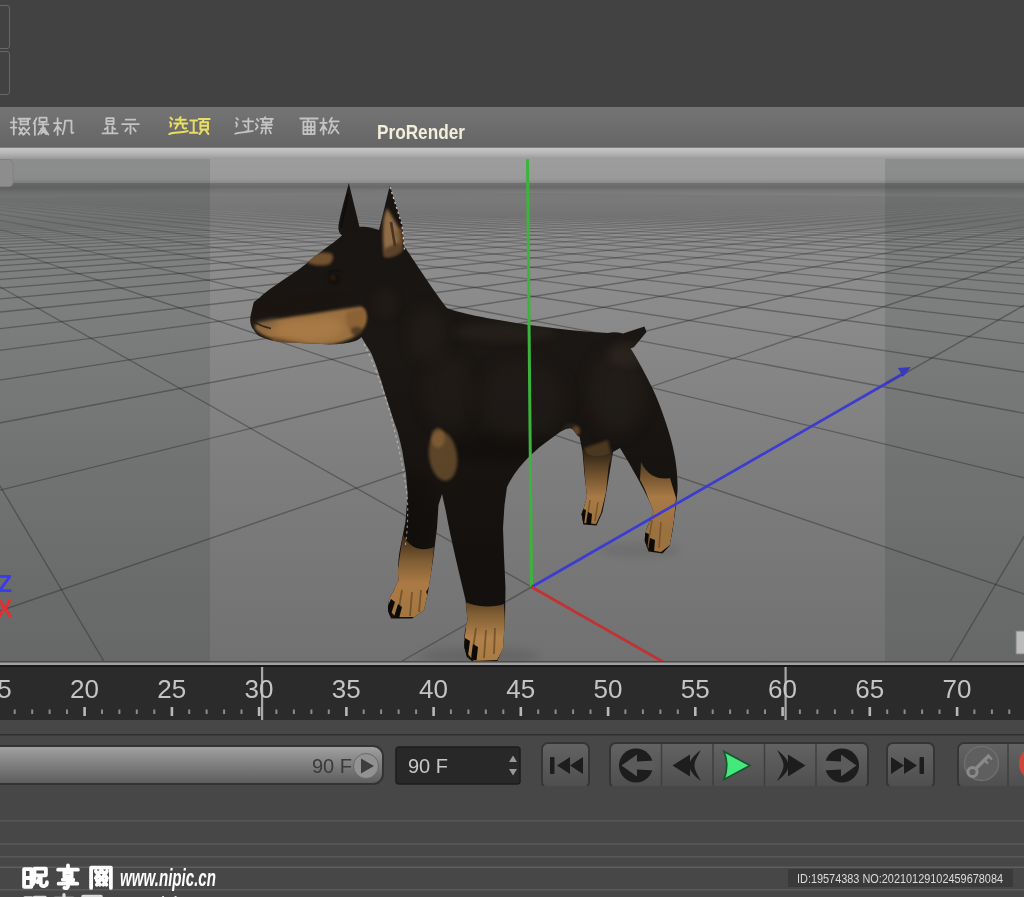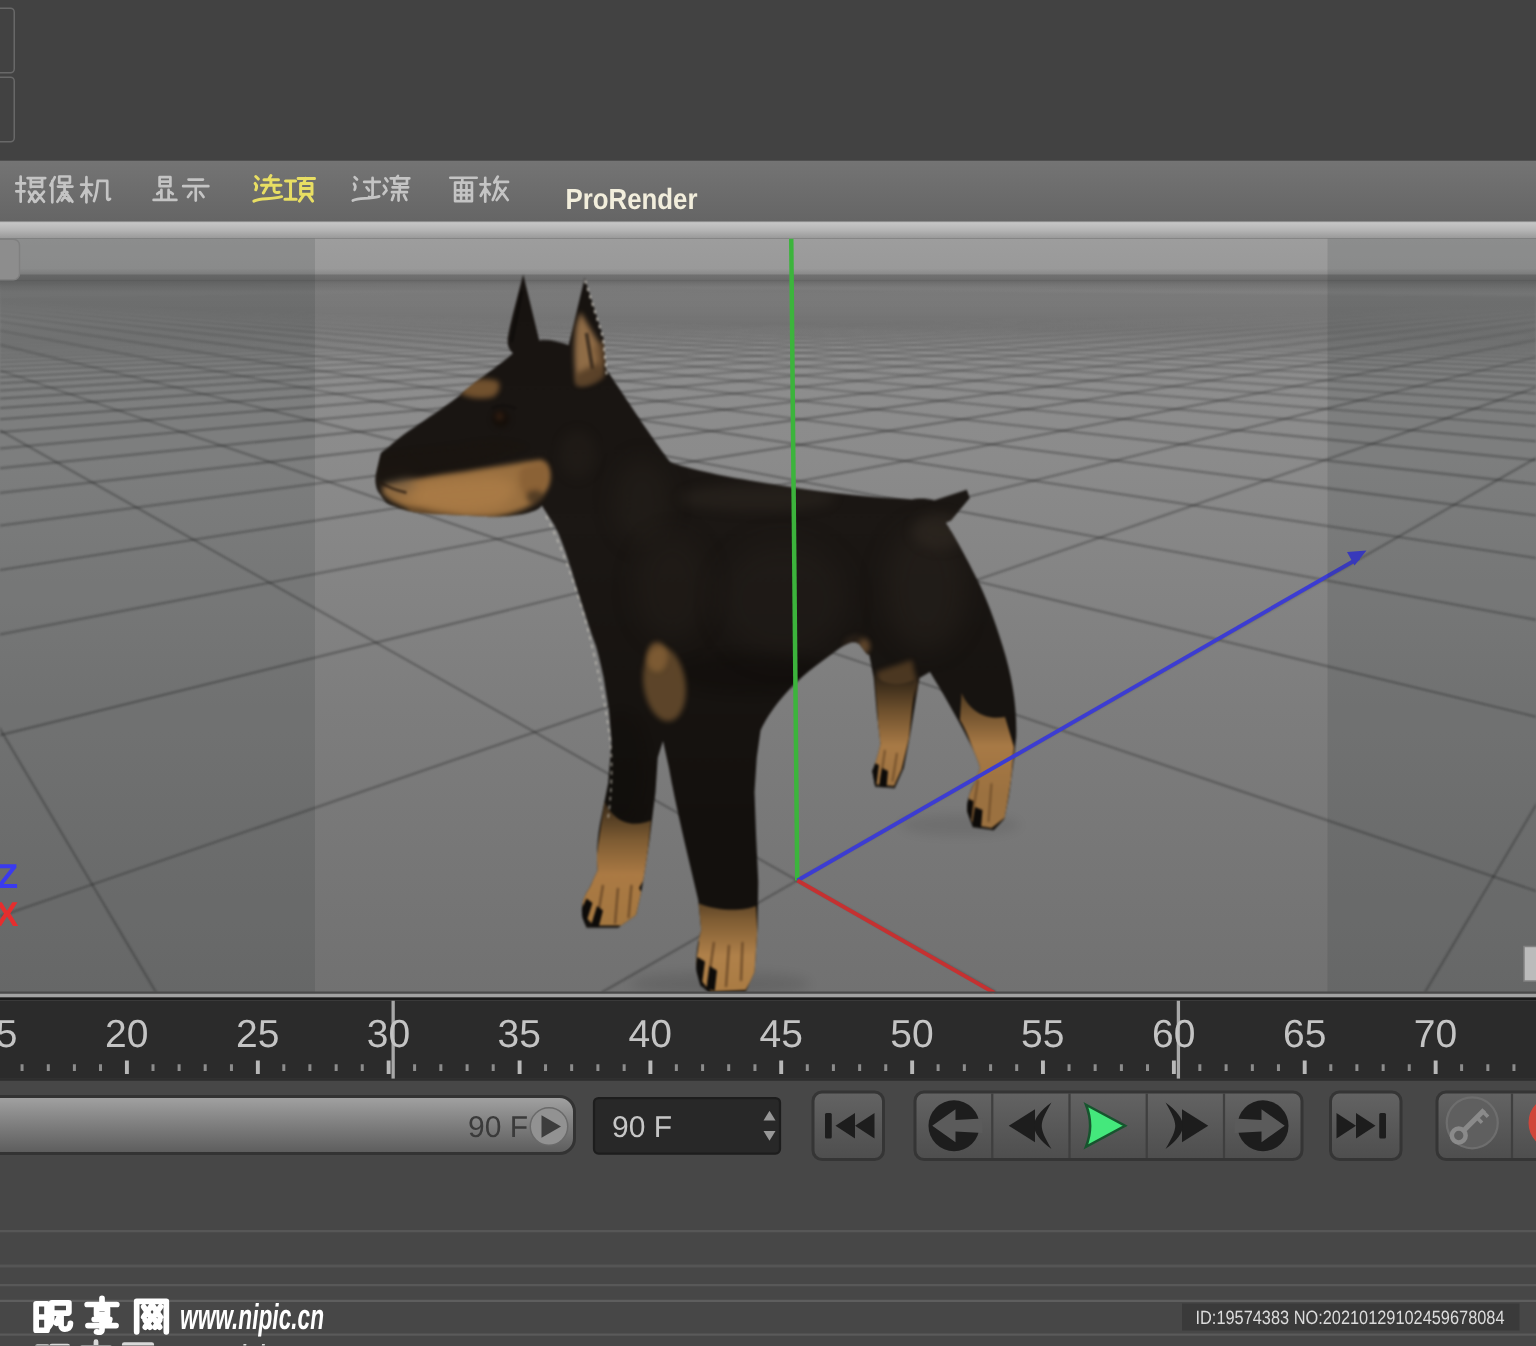--- a/index.html
+++ b/index.html
@@ -378,21 +378,21 @@
         <text x="259.0" y="698" text-anchor="middle" font-family="Liberation Sans, sans-serif" font-size="26" fill="#c4c4c4">30</text>
         <text x="346.2" y="698" text-anchor="middle" font-family="Liberation Sans, sans-serif" font-size="26" fill="#c4c4c4">35</text>
         <text x="433.5" y="698" text-anchor="middle" font-family="Liberation Sans, sans-serif" font-size="26" fill="#c4c4c4">40</text>
         <text x="520.8" y="698" text-anchor="middle" font-family="Liberation Sans, sans-serif" font-size="26" fill="#c4c4c4">45</text>
         <text x="608.0" y="698" text-anchor="middle" font-family="Liberation Sans, sans-serif" font-size="26" fill="#c4c4c4">50</text>
         <text x="695.2" y="698" text-anchor="middle" font-family="Liberation Sans, sans-serif" font-size="26" fill="#c4c4c4">55</text>
         <text x="782.5" y="698" text-anchor="middle" font-family="Liberation Sans, sans-serif" font-size="26" fill="#c4c4c4">60</text>
         <text x="869.8" y="698" text-anchor="middle" font-family="Liberation Sans, sans-serif" font-size="26" fill="#c4c4c4">65</text>
         <text x="957.0" y="698" text-anchor="middle" font-family="Liberation Sans, sans-serif" font-size="26" fill="#c4c4c4">70</text>
 </svg></div>
- <div class="abs" style="left:0;top:719px;text-align:right;"><svg width="1024" height="67" viewBox="0 719 1024 67" xmlns="http://www.w3.org/2000/svg">
+ <div class="abs" style="left:0;top:734px;text-align:right;"><svg width="1024" height="67" viewBox="0 719 1024 67" xmlns="http://www.w3.org/2000/svg">
 <defs>
 <linearGradient id="bgr" x1="0" y1="728" x2="0" y2="773" gradientUnits="userSpaceOnUse">
  <stop offset="0" stop-color="#636363"></stop>
             <stop offset="1" stop-color="#4e4e4e"></stop>
           </linearGradient>
 <linearGradient id="sld" x1="0" y1="731" x2="0" y2="769" gradientUnits="userSpaceOnUse">
  <stop offset="0" stop-color="#a2a2a2"></stop>
             <stop offset="0.5" stop-color="#7e7e7e"></stop>
             <stop offset="1" stop-color="#5c5c5c"></stop>
           </linearGradient>

